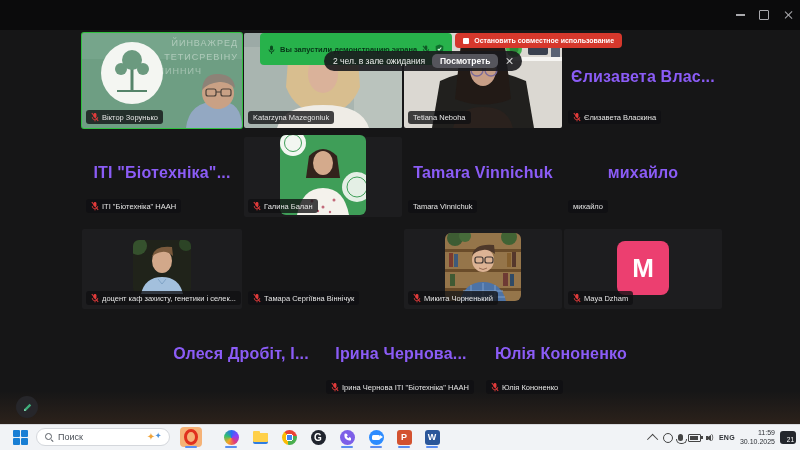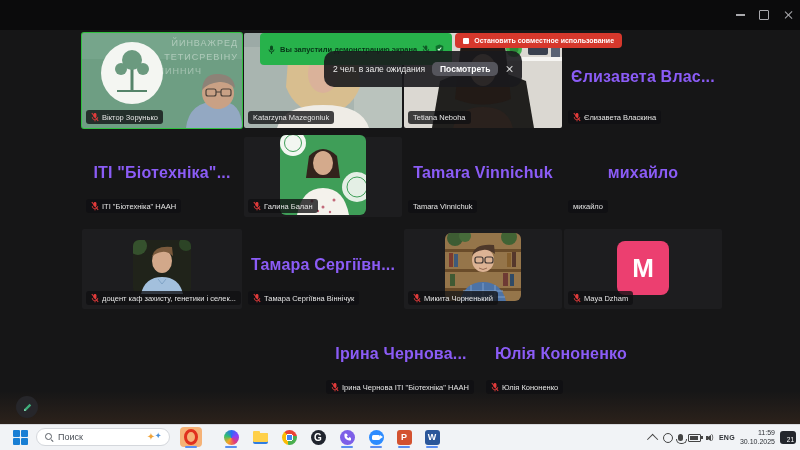--- a/index.html
+++ b/index.html
@@ -24,21 +24,21 @@
   .share-banner{position:absolute;top:33px;left:260px;height:15px;display:flex;gap:3px;z-index:32;}
   .pill-green{display:flex;align-items:center;gap:5px;padding:16px 8px;background:#27b24b;border-radius:4px;
               color:#073517;font-size:7.5px;font-weight:bold;white-space:nowrap;}
   .pill-red{display:flex;align-items:center;gap:5px;padding:0 8px;background:#d6382c;border-radius:4px;
             color:#fff;font-size:7px;font-weight:bold;white-space:nowrap;}
   .stop-sq{width:6px;height:6px;background:#fff;border-radius:1px;flex:0 0 auto;}
   .pill-green svg{display:block;}
 
   
   .toast{position:absolute;left:324px;top:51px;height:20px;display:flex;align-items:center;gap:7px;
-         padding:8px 9px;background:rgba(26,26,29,.9);border-radius:10px;z-index:33;
+         padding:0 9px;background:rgba(26,26,29,.9);border-radius:10px;z-index:33;
          color:#ececec;font-size:8.5px;white-space:nowrap;}
   .toast .view-btn{background:#55555c;border:none;border-radius:5px;color:#fff;
                    font-size:8.5px;padding:2px 8px;font-family:inherit;cursor:default;font-weight:bold;}
   .toast .x{position:relative;width:8px;height:8px;cursor:default;}
   .toast .x::before,.toast .x::after{content:"";position:absolute;left:3.5px;top:0;width:1.2px;height:8px;background:#ddd;}
   .toast .x::before{transform:rotate(45deg);} .toast .x::after{transform:rotate(-45deg);}
 
   
   .tile{position:absolute;background:#1d1d1f;border-radius:2px;}
   .tile.plain{background:transparent;}
@@ -285,21 +285,20 @@
             <svg width="8" height="10" viewBox="0 0 10 12">
  <rect x="3.2" y="1" width="3.6" height="6" rx="1.8" fill="#e23b3b"></rect>
  <path d="M1.5 6 a3.5 3.5 0 0 0 7 0" stroke="#e23b3b" fill="none"></path>
  <line x1="5" y1="9.5" x2="5" y2="11.5" stroke="#e23b3b"></line>
  <line x1="1" y1="1" x2="9" y2="11" stroke="#e23b3b" stroke-width="1.3"></line>
             </svg>
             <span>доцент каф захисту, генетики і селек...</span>
           </div>
         </div>
         <div class="tile plain" style="left: 244px; top: 229px; width: 158px; height: 80px;">
-          <div class="big">Тамара Сергіївн...</div>
           <div class="pill">
             <svg width="8" height="10" viewBox="0 0 10 12">
  <rect x="3.2" y="1" width="3.6" height="6" rx="1.8" fill="#e23b3b"></rect>
  <path d="M1.5 6 a3.5 3.5 0 0 0 7 0" stroke="#e23b3b" fill="none"></path>
  <line x1="5" y1="9.5" x2="5" y2="11.5" stroke="#e23b3b"></line>
  <line x1="1" y1="1" x2="9" y2="11" stroke="#e23b3b" stroke-width="1.3"></line>
             </svg>
             <span>Тамара Сергіївна Віннічук</span>
           </div>
         </div>
@@ -353,20 +352,21 @@
             <svg width="8" height="10" viewBox="0 0 10 12">
  <rect x="3.2" y="1" width="3.6" height="6" rx="1.8" fill="#e23b3b"></rect>
  <path d="M1.5 6 a3.5 3.5 0 0 0 7 0" stroke="#e23b3b" fill="none"></path>
  <line x1="5" y1="9.5" x2="5" y2="11.5" stroke="#e23b3b"></line>
  <line x1="1" y1="1" x2="9" y2="11" stroke="#e23b3b" stroke-width="1.3"></line>
             </svg>
             <span>Maya Dzham</span>
           </div>
         </div>
         <div class="tile plain" style="left: 162px; top: 318px; width: 158px; height: 80px;">
+          <div class="big">Олеся Дробіт, І...</div>
         </div>
         <div class="tile plain" style="left: 322px; top: 318px; width: 158px; height: 80px;">
           <div class="big">Ірина Чернова...</div>
           <div class="pill">
             <svg width="8" height="10" viewBox="0 0 10 12">
  <rect x="3.2" y="1" width="3.6" height="6" rx="1.8" fill="#e23b3b"></rect>
  <path d="M1.5 6 a3.5 3.5 0 0 0 7 0" stroke="#e23b3b" fill="none"></path>
  <line x1="5" y1="9.5" x2="5" y2="11.5" stroke="#e23b3b"></line>
  <line x1="1" y1="1" x2="9" y2="11" stroke="#e23b3b" stroke-width="1.3"></line>
             </svg>

